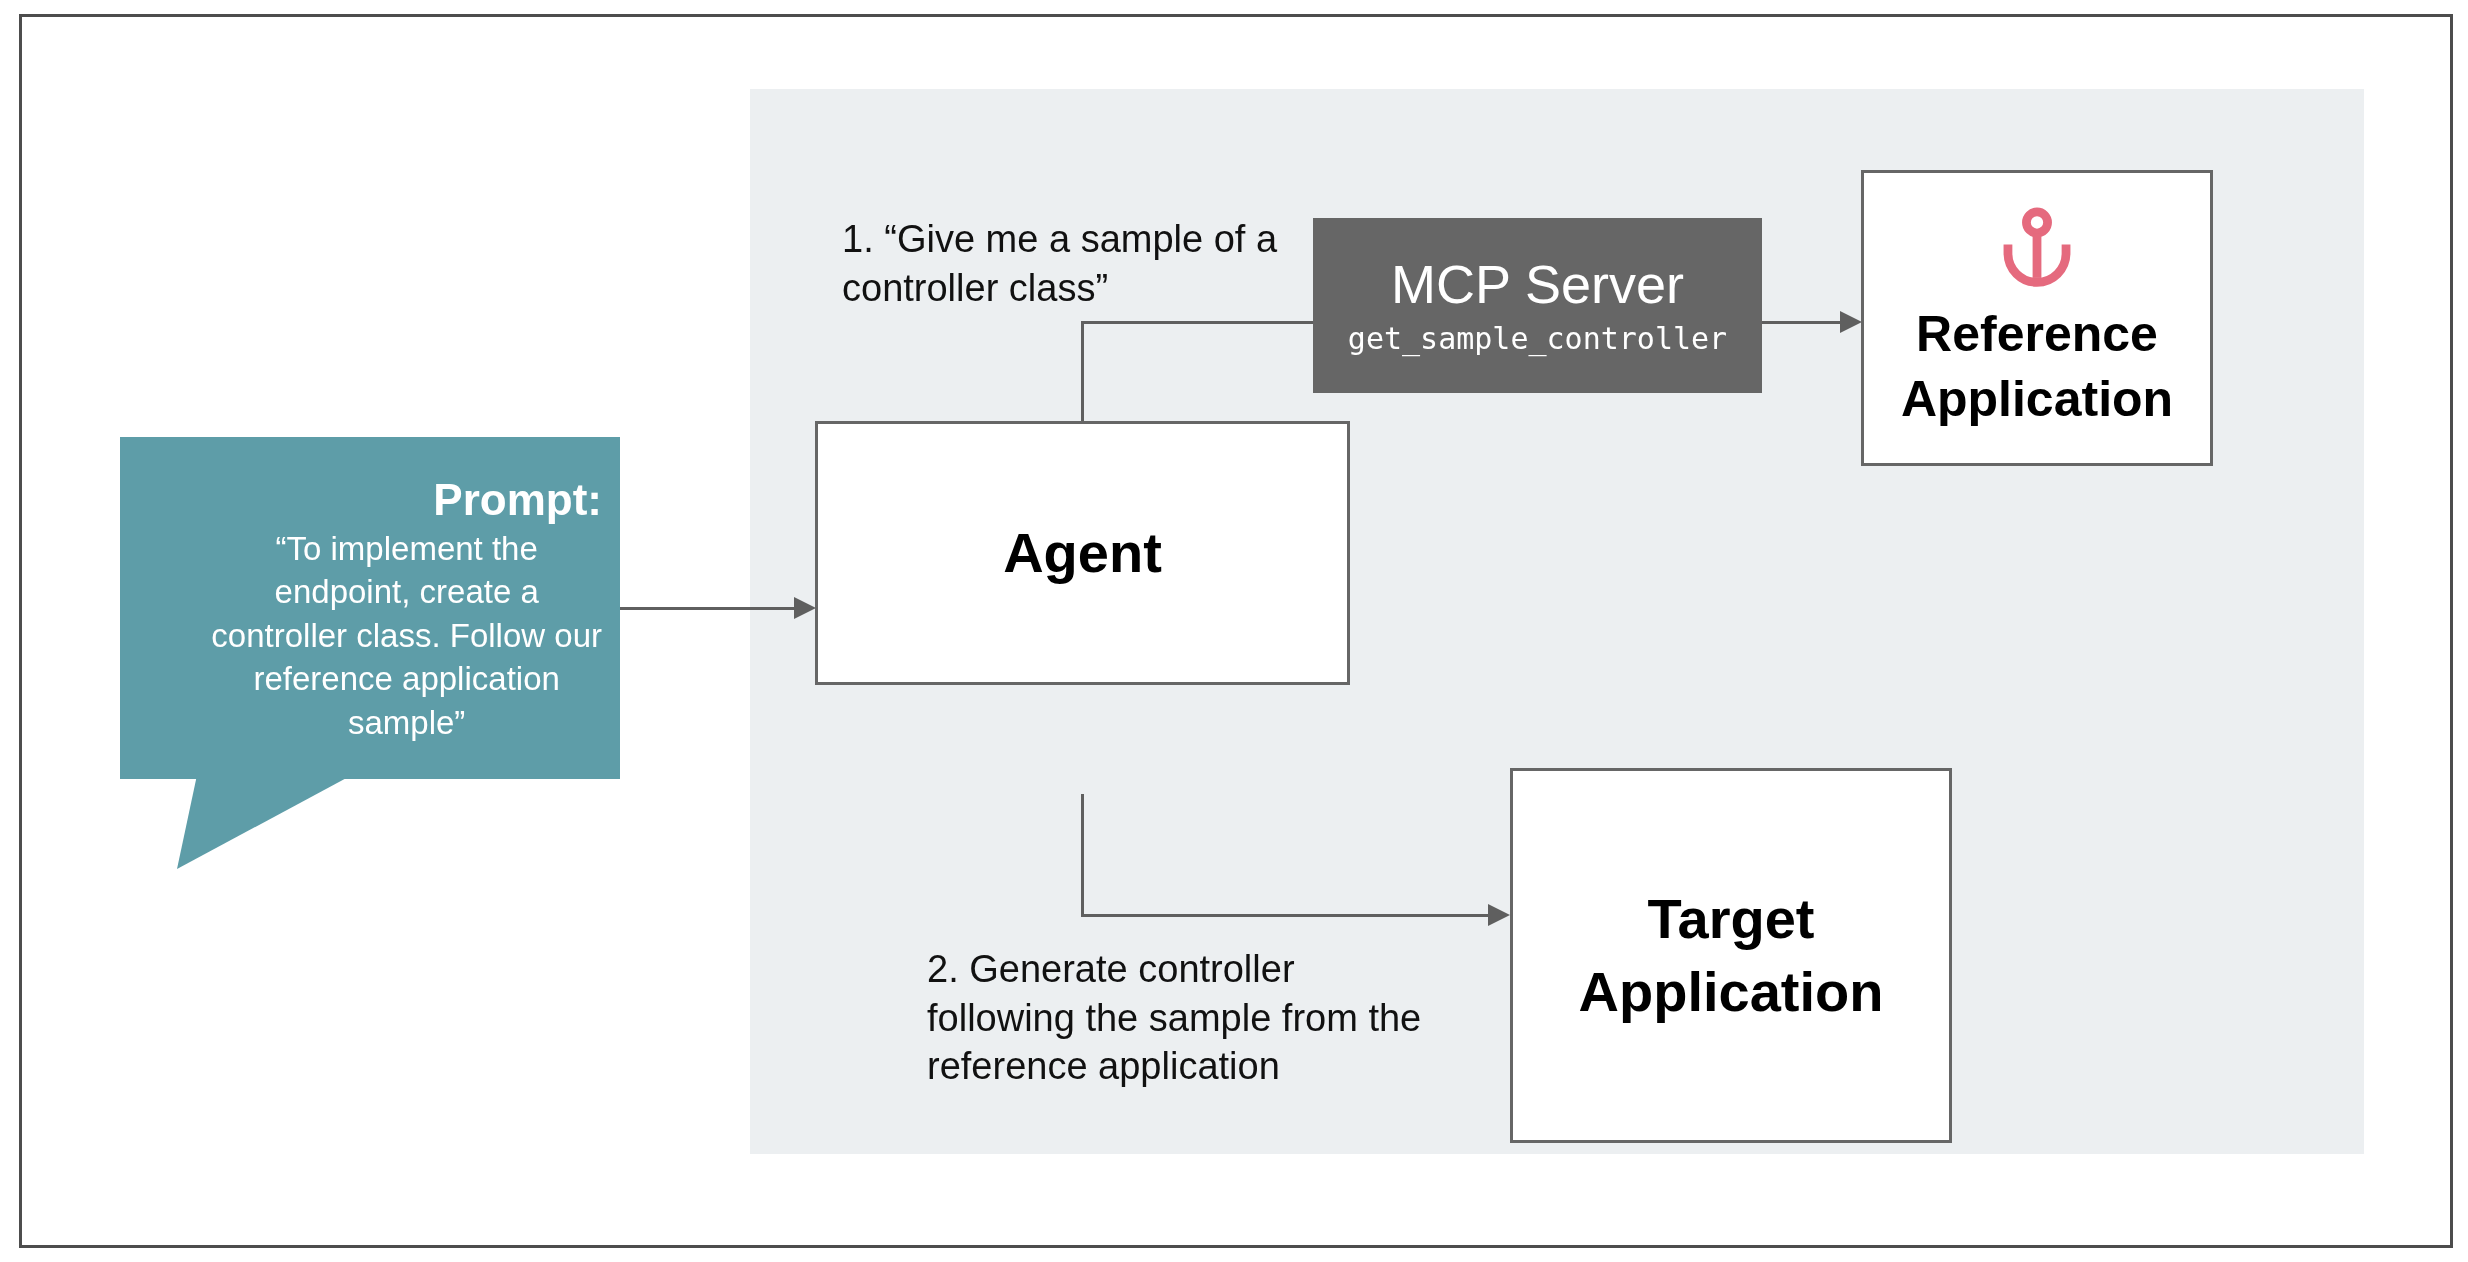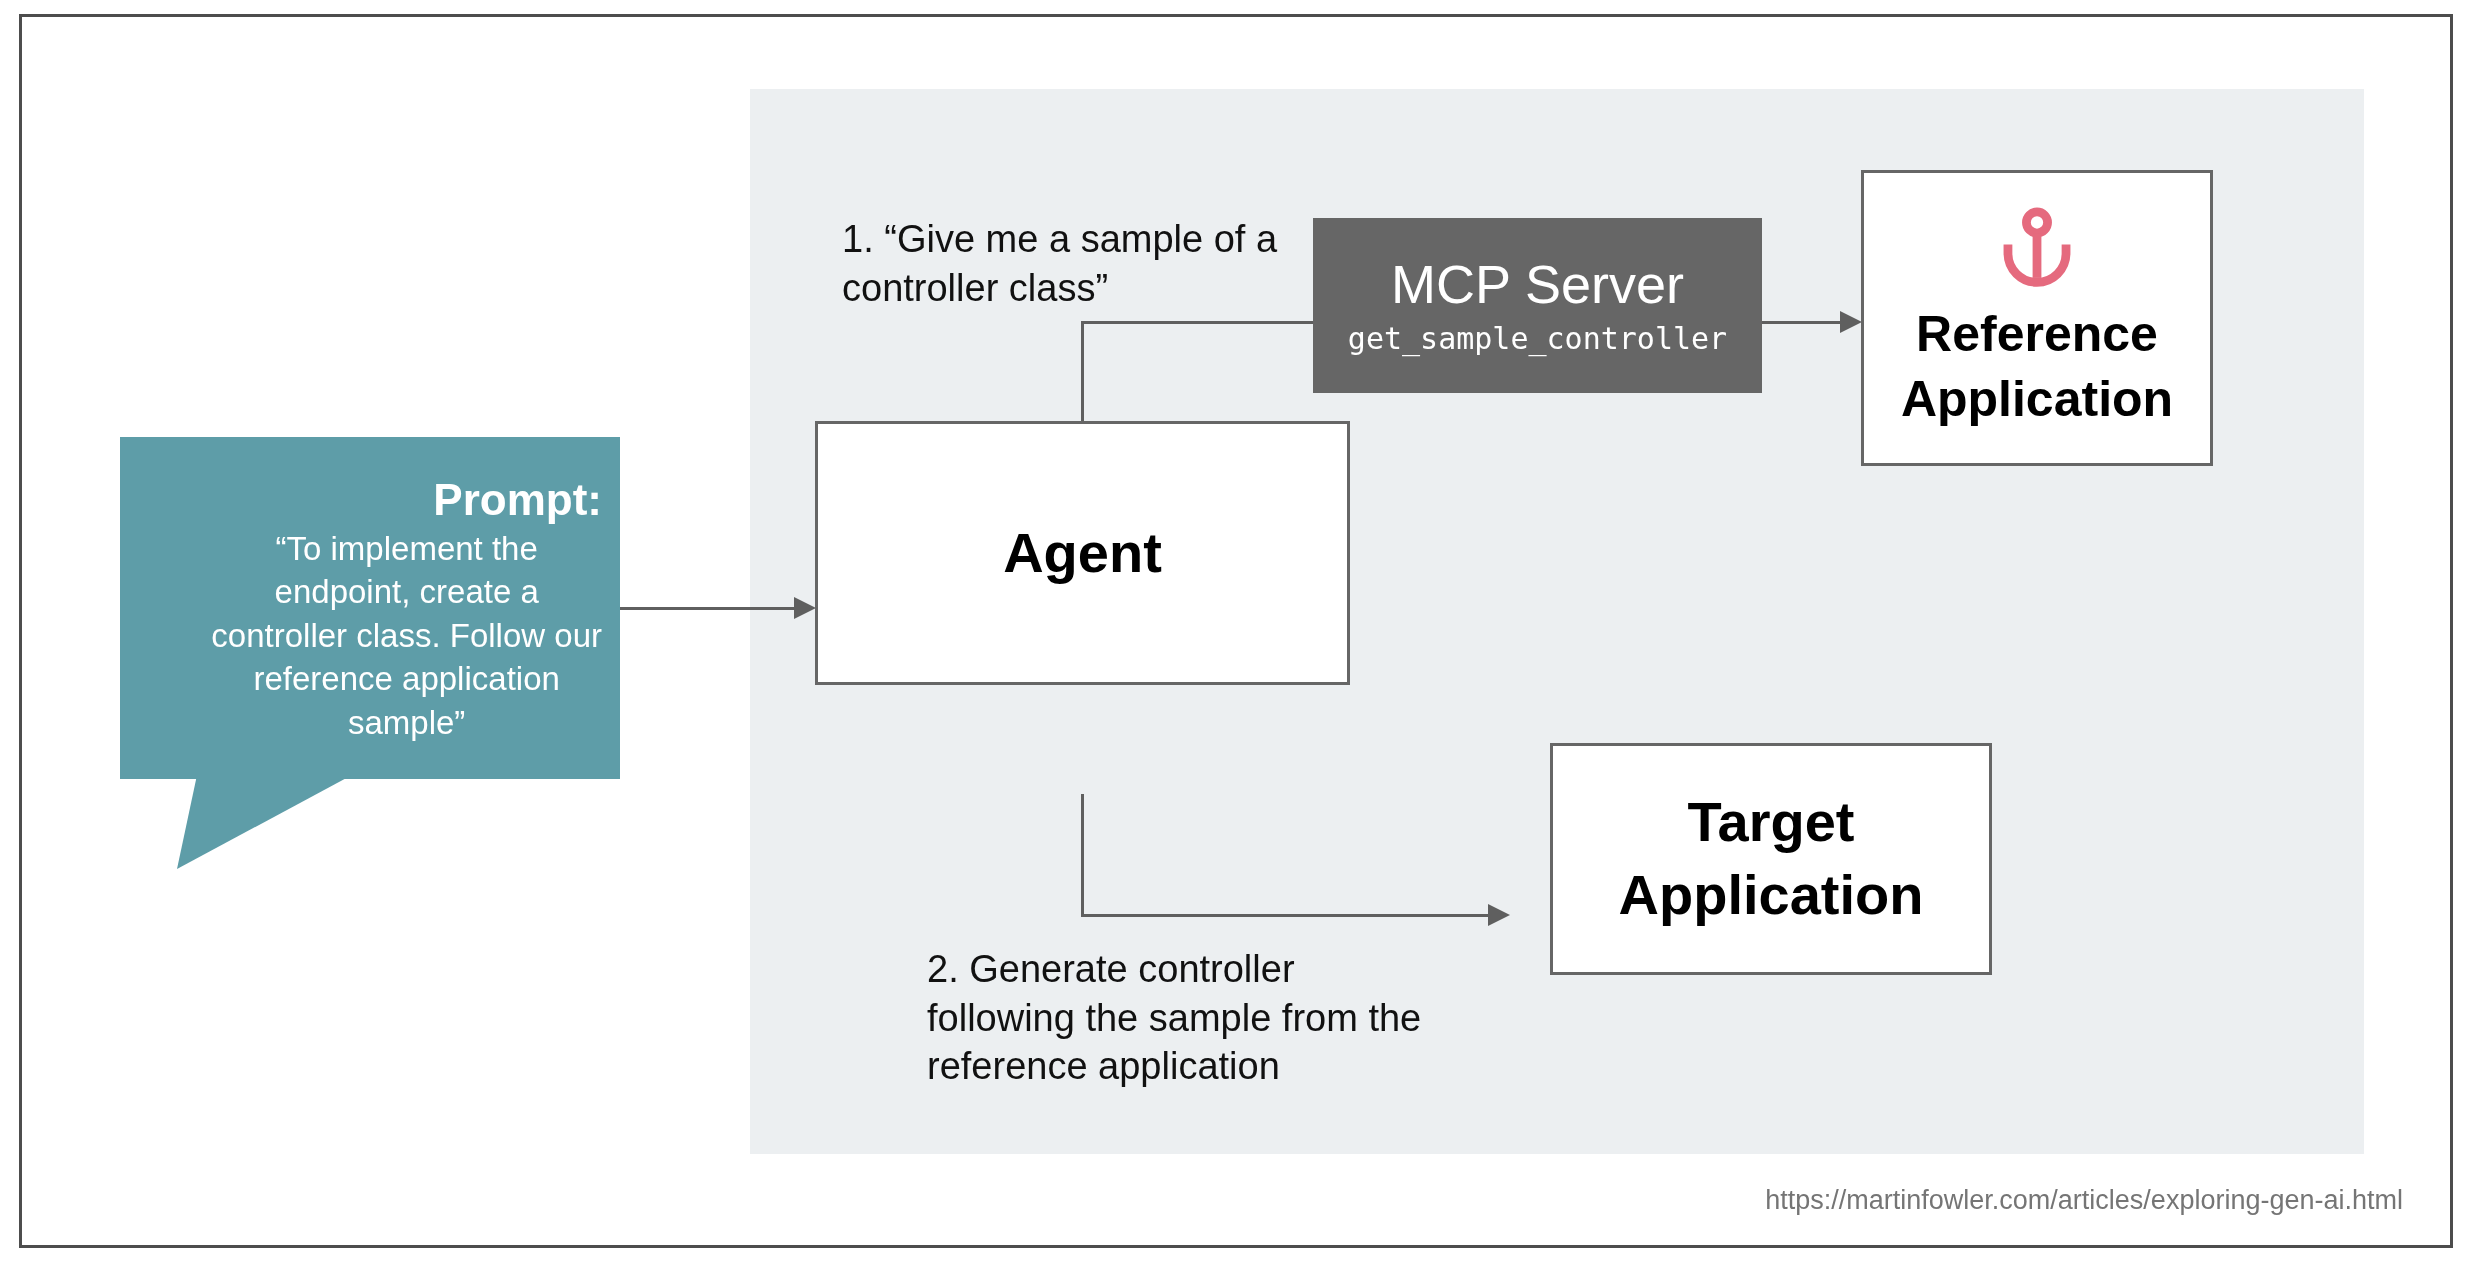--- a/index.html
+++ b/index.html
@@ -27,21 +27,21 @@
     align-items:flex-end;justify-content:center;text-align:center;padding:10px 18px;}
   .bubble-title{font-size:44px;font-weight:700;line-height:1.25;}
   .bubble-body{font-size:33px;font-weight:400;line-height:1.32;white-space:pre-line;}
   .bubble-tail{position:absolute;left:145px;top:758px;width:195px;height:100px;}
   
   .node{position:absolute;background:#ffffff;border:3px solid var(--border);
     display:flex;flex-direction:column;align-items:center;justify-content:center;
     text-align:center;color:var(--label);}
   .node-label{font-size:56px;font-weight:700;line-height:1.3;white-space:pre-line;}
   .agent{left:793px;top:404px;width:535px;height:264px;}
-  .target{left:1488px;top:726px;width:442px;height:232px;margin-left:40px;}
+  .target{left:1488px;top:751px;width:442px;height:375px;}
   .refapp{left:1839px;top:153px;width:352px;height:296px;}
   .refapp .node-label{font-size:50px;}
   .refapp svg{margin-bottom:10px;}
   
   .mcp{position:absolute;left:1291px;top:201px;width:449px;height:175px;
     background:var(--mcp);color:#ffffff;display:flex;flex-direction:column;
     align-items:center;justify-content:center;text-align:center;}
   .mcp-title{font-size:54px;font-weight:400;line-height:1.15;}
   .mcp-sub{font-family:"DejaVu Sans Mono","Liberation Mono",monospace;
     font-size:30px;line-height:1.3;margin-top:4px;}
@@ -115,15 +115,14 @@
       <div class="node-label">Target
 Application</div>
     </div>
 
     <div class="ann ann1">1. “Give me a sample of a
 controller class”</div>
     <div class="ann ann2">2. Generate controller
 following the sample from the
 reference application</div>
 
-    <div class="url">https://martinfowler.com/articles/exploring-gen-ai.html</div>
   </div>
 </div>
 
 </body></html>

